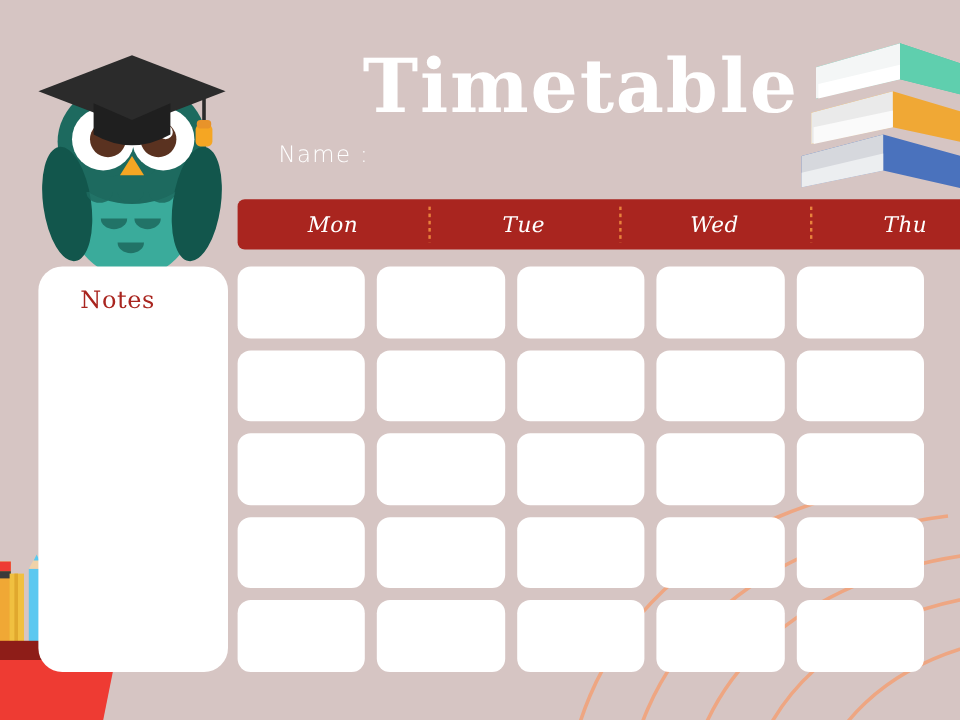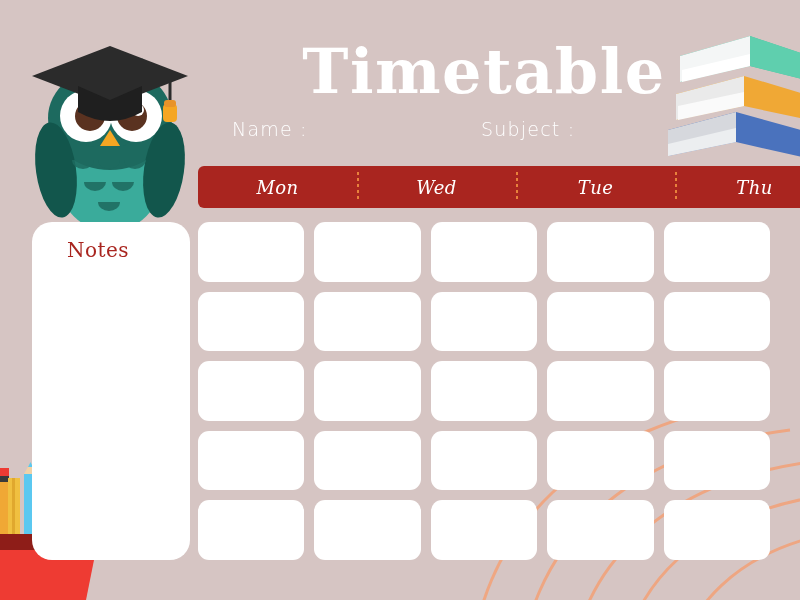--- a/index.html
+++ b/index.html
@@ -281,27 +281,26 @@
 
     <rect x="-8" y="84" width="104" height="16" fill="#8e1d18"></rect>
 
     <path d="M-8 100 L96 100 L86 150 L-8 150 Z" fill="#ee3b33"></path>
   </svg>
 
   <div class="title">Timetable</div>
 
   <div class="field-row">
     <div class="field-label field-name">Name :</div>
-    <div class="field-label field-subject">Subject :</div>
   </div>
 
   <div class="days-bar">
     <div class="day-cell">Mon</div>
+    <div class="day-cell">Tue</div>
     <div class="day-cell">Wed</div>
-    <div class="day-cell">Tue</div>
     <div class="day-cell">Thu</div>
   </div>
 
   <div class="grid">
     <div class="slot"></div>
     <div class="slot"></div>
     <div class="slot"></div>
     <div class="slot"></div>
     <div class="slot"></div>
 

